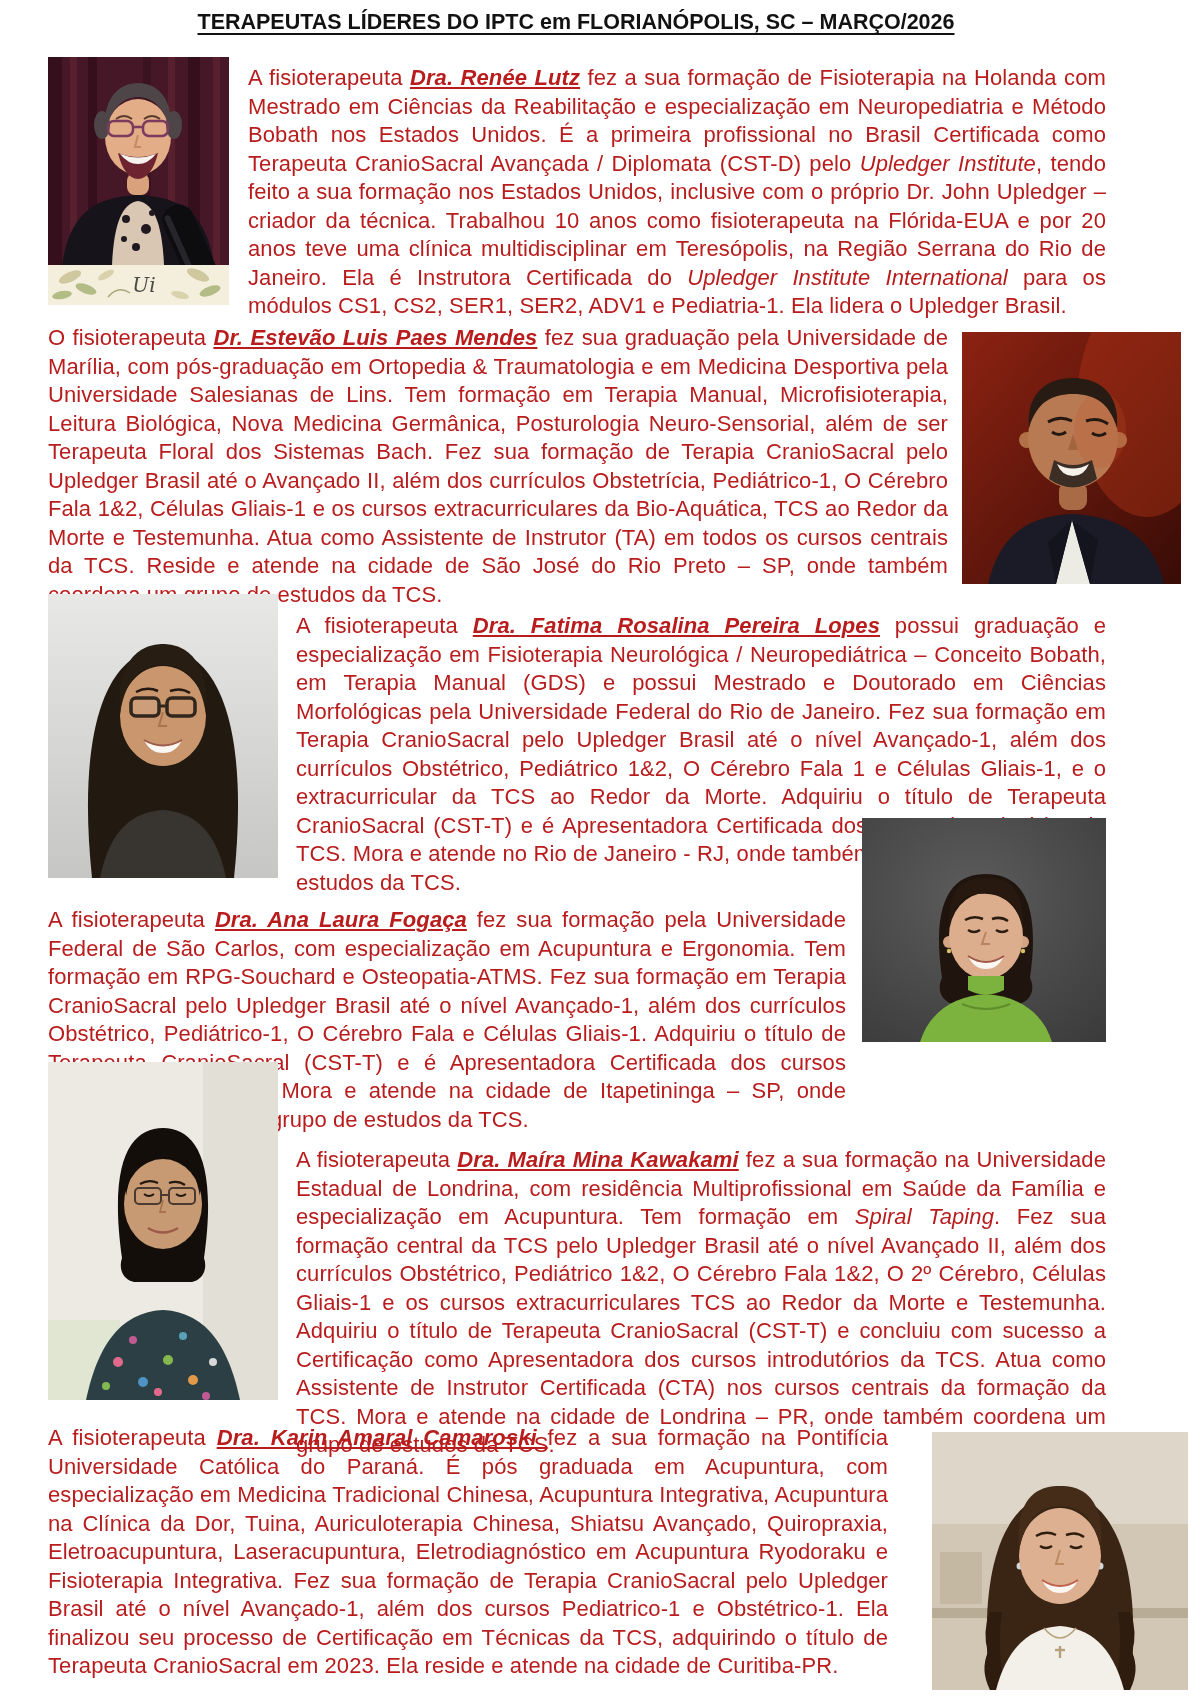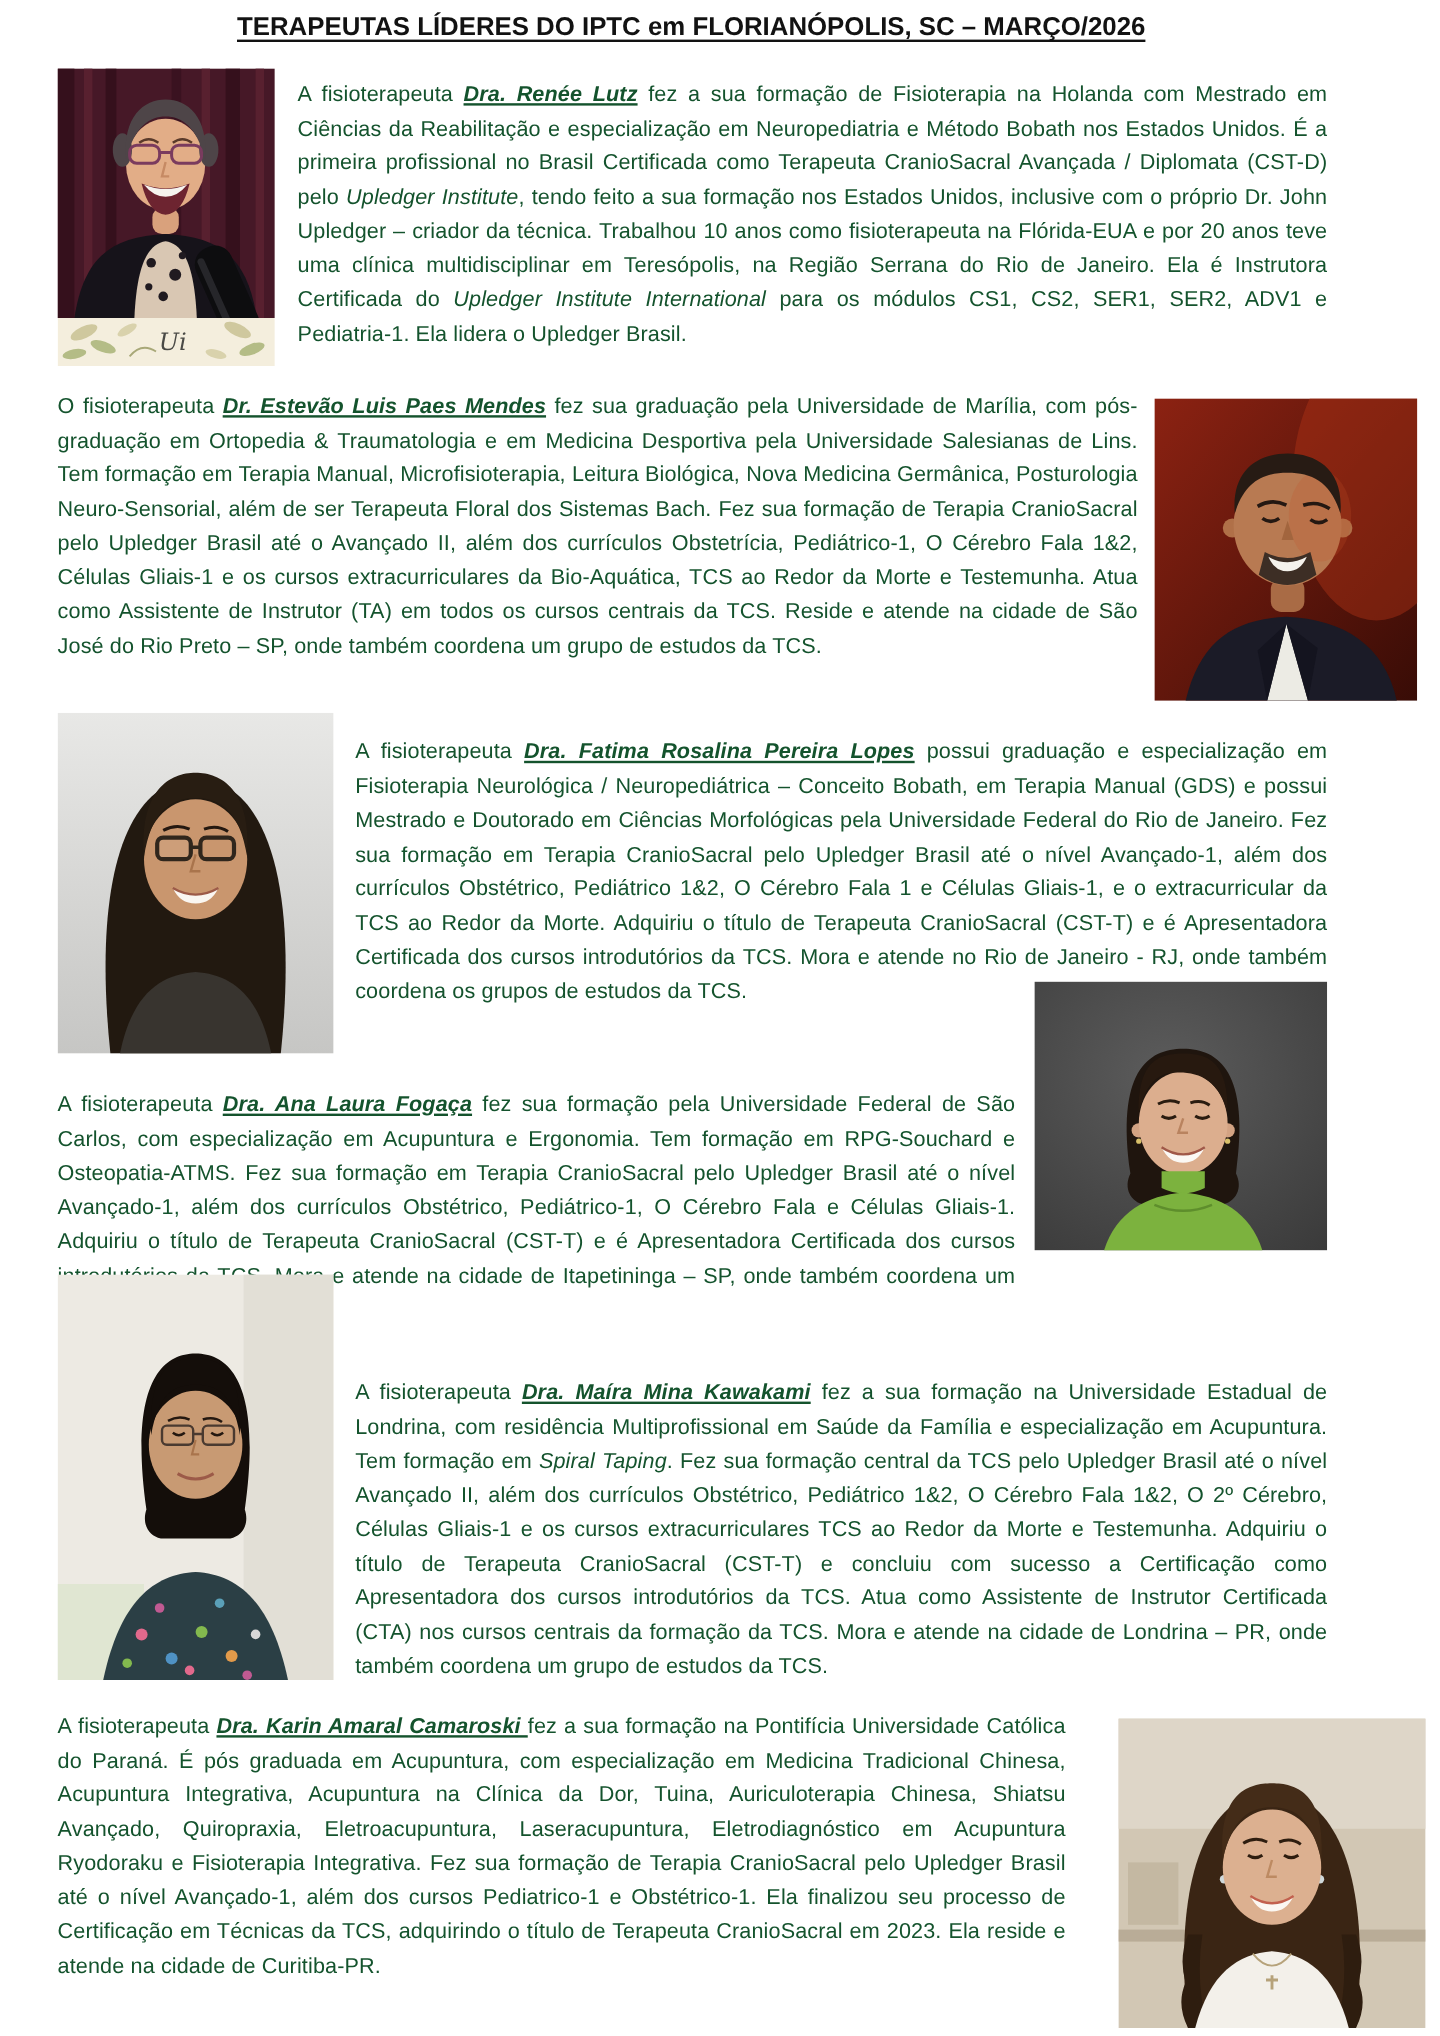--- a/index.html
+++ b/index.html
@@ -18,24 +18,24 @@
     font-weight:700;font-size:21.5px;
     text-decoration:underline;
     text-decoration-thickness:2px;
     text-underline-offset:4px;
     color:#121212;
     white-space:nowrap;
   }
   .bio{
     position:absolute;
     text-align:justify;
-    font-size:18px;
+    font-size:22px;
     line-height:28.5px;
     letter-spacing:0.1px;
-    color:#14532d;
+    color:#b91c1c;
   }
   .seg-name{
     font-weight:700;font-style:italic;
     text-decoration:underline;
     text-decoration-thickness:1.6px;
     text-underline-offset:2px;
   }
   .seg-em{font-style:italic;}
   .photo{position:absolute;line-height:0;}
   .photo svg{display:block;}

